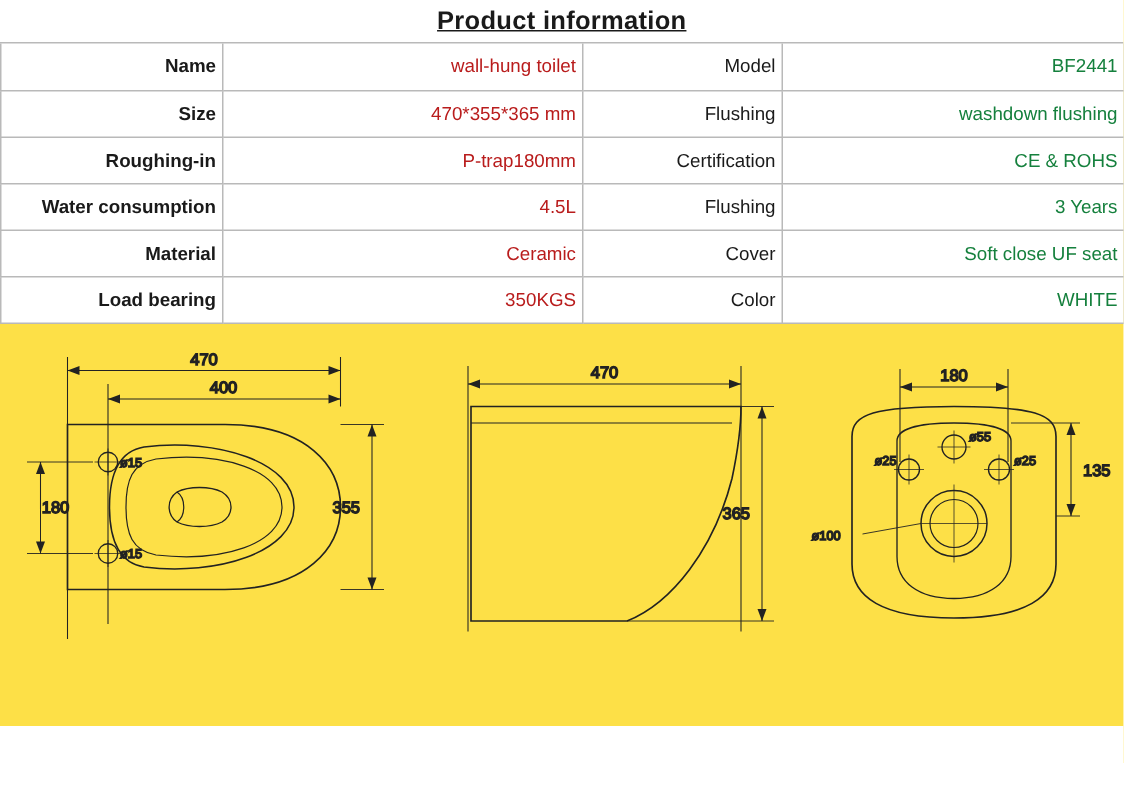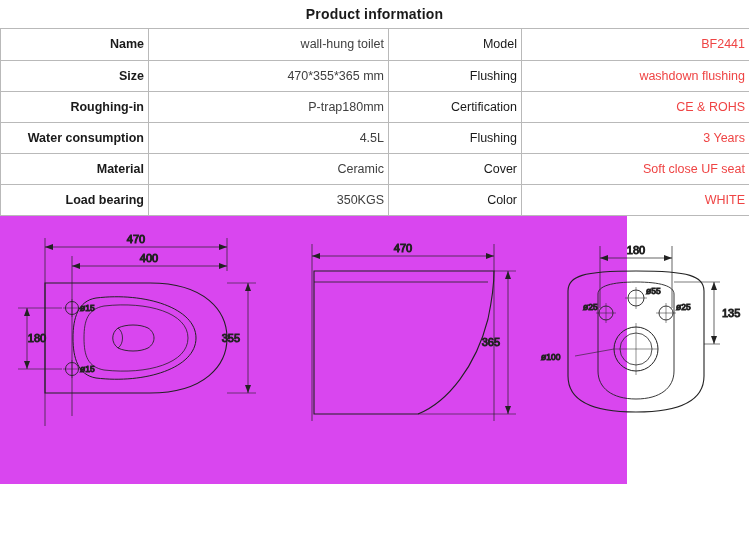--- a/index.html
+++ b/index.html
@@ -22,22 +22,23 @@
   }
   
   .title-row {
     height: 28px;
     display: flex;
     align-items: center;
     justify-content: center;
     border-bottom: 1px solid #b9b9b9;
   }
   .title-text {
-    font-size: 14px;
+    font-size: 17px;
     font-weight: bold;
+    text-decoration: underline;
     letter-spacing: 0.2px;
   }
   
   table.spec {
     border-collapse: collapse;
     width: 749px;
     table-layout: fixed;
   }
   table.spec td {
     border: 1px solid #b9b9b9;
@@ -49,41 +50,41 @@
     padding: 0 4px;
     box-sizing: border-box;
   }
   td.lbl {
     font-weight: bold;
     width: 148px;
     font-size: 12.5px;
   }
   td.val {
     width: 240px;
-    color: #404040;
+    color: #b91c1c;
   }
   td.lbl2 {
     font-weight: normal;
     width: 133px;
   }
   td.val2 {
     width: 228px;
-    color: #ef4444;
+    color: #15803d;
   }
   td.packing {
     height: 29px;
     font-size: 12.5px;
     letter-spacing: 0.3px;
   }
   
   .drawings {
     position: relative;
-    width: 627px;
+    width: 749px;
     height: 268px;
-    background: #d946ef;
+    background: #fde047;
   }
   .drawings svg {
     display: block;
   }
   .dim-text {
     font-family: "Liberation Sans", sans-serif;
     font-size: 11px;
     fill: #111;
   }
   .dim-text-sm {

